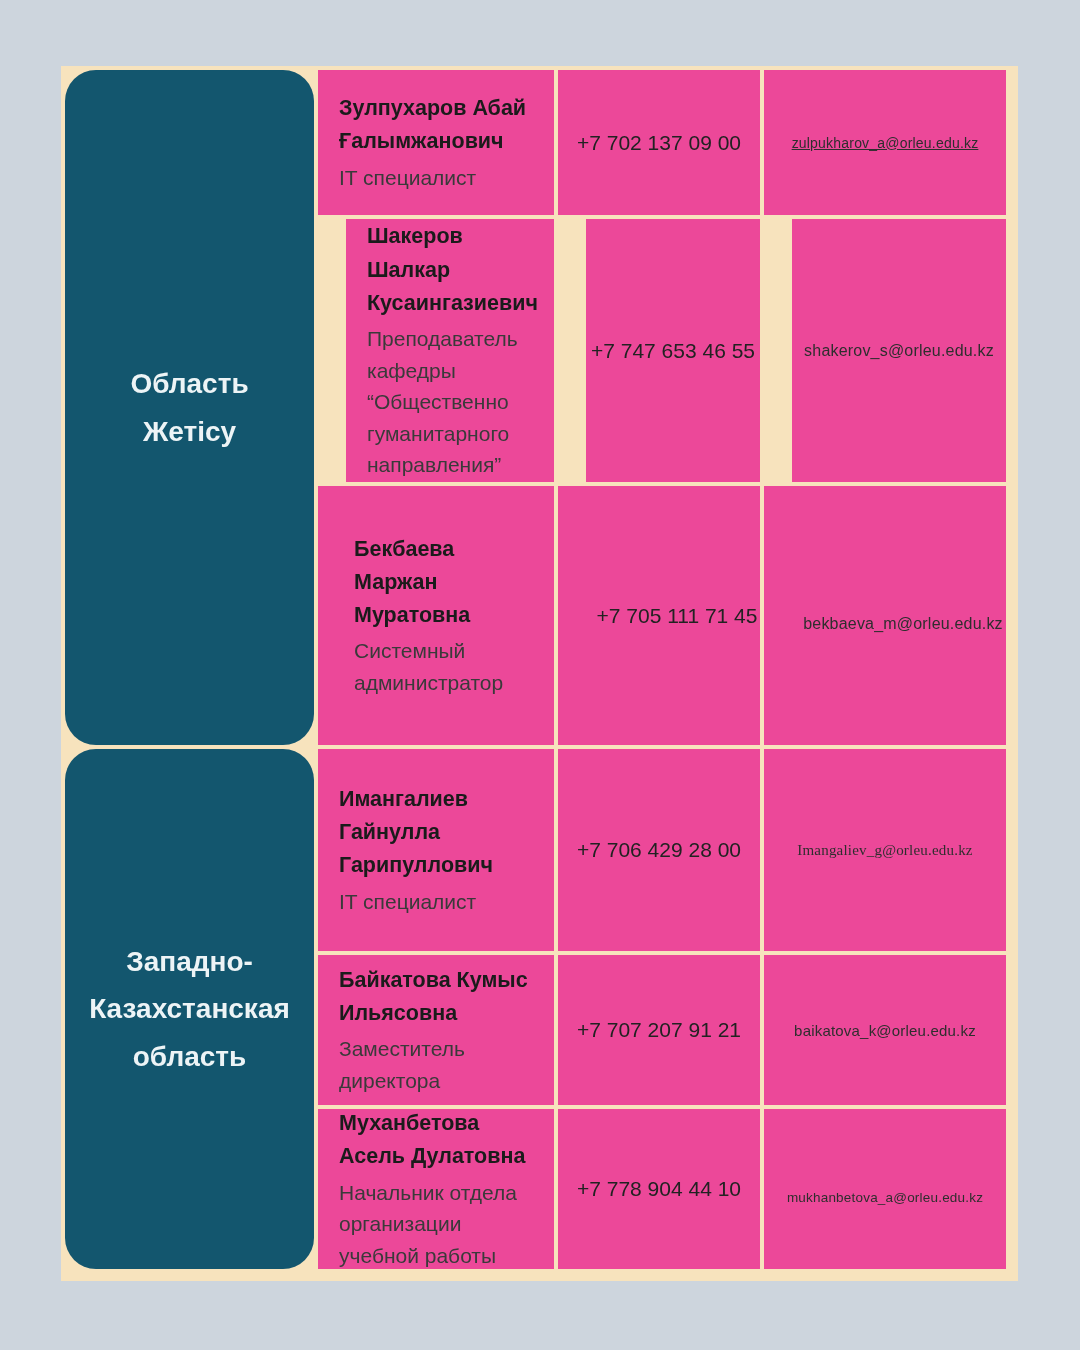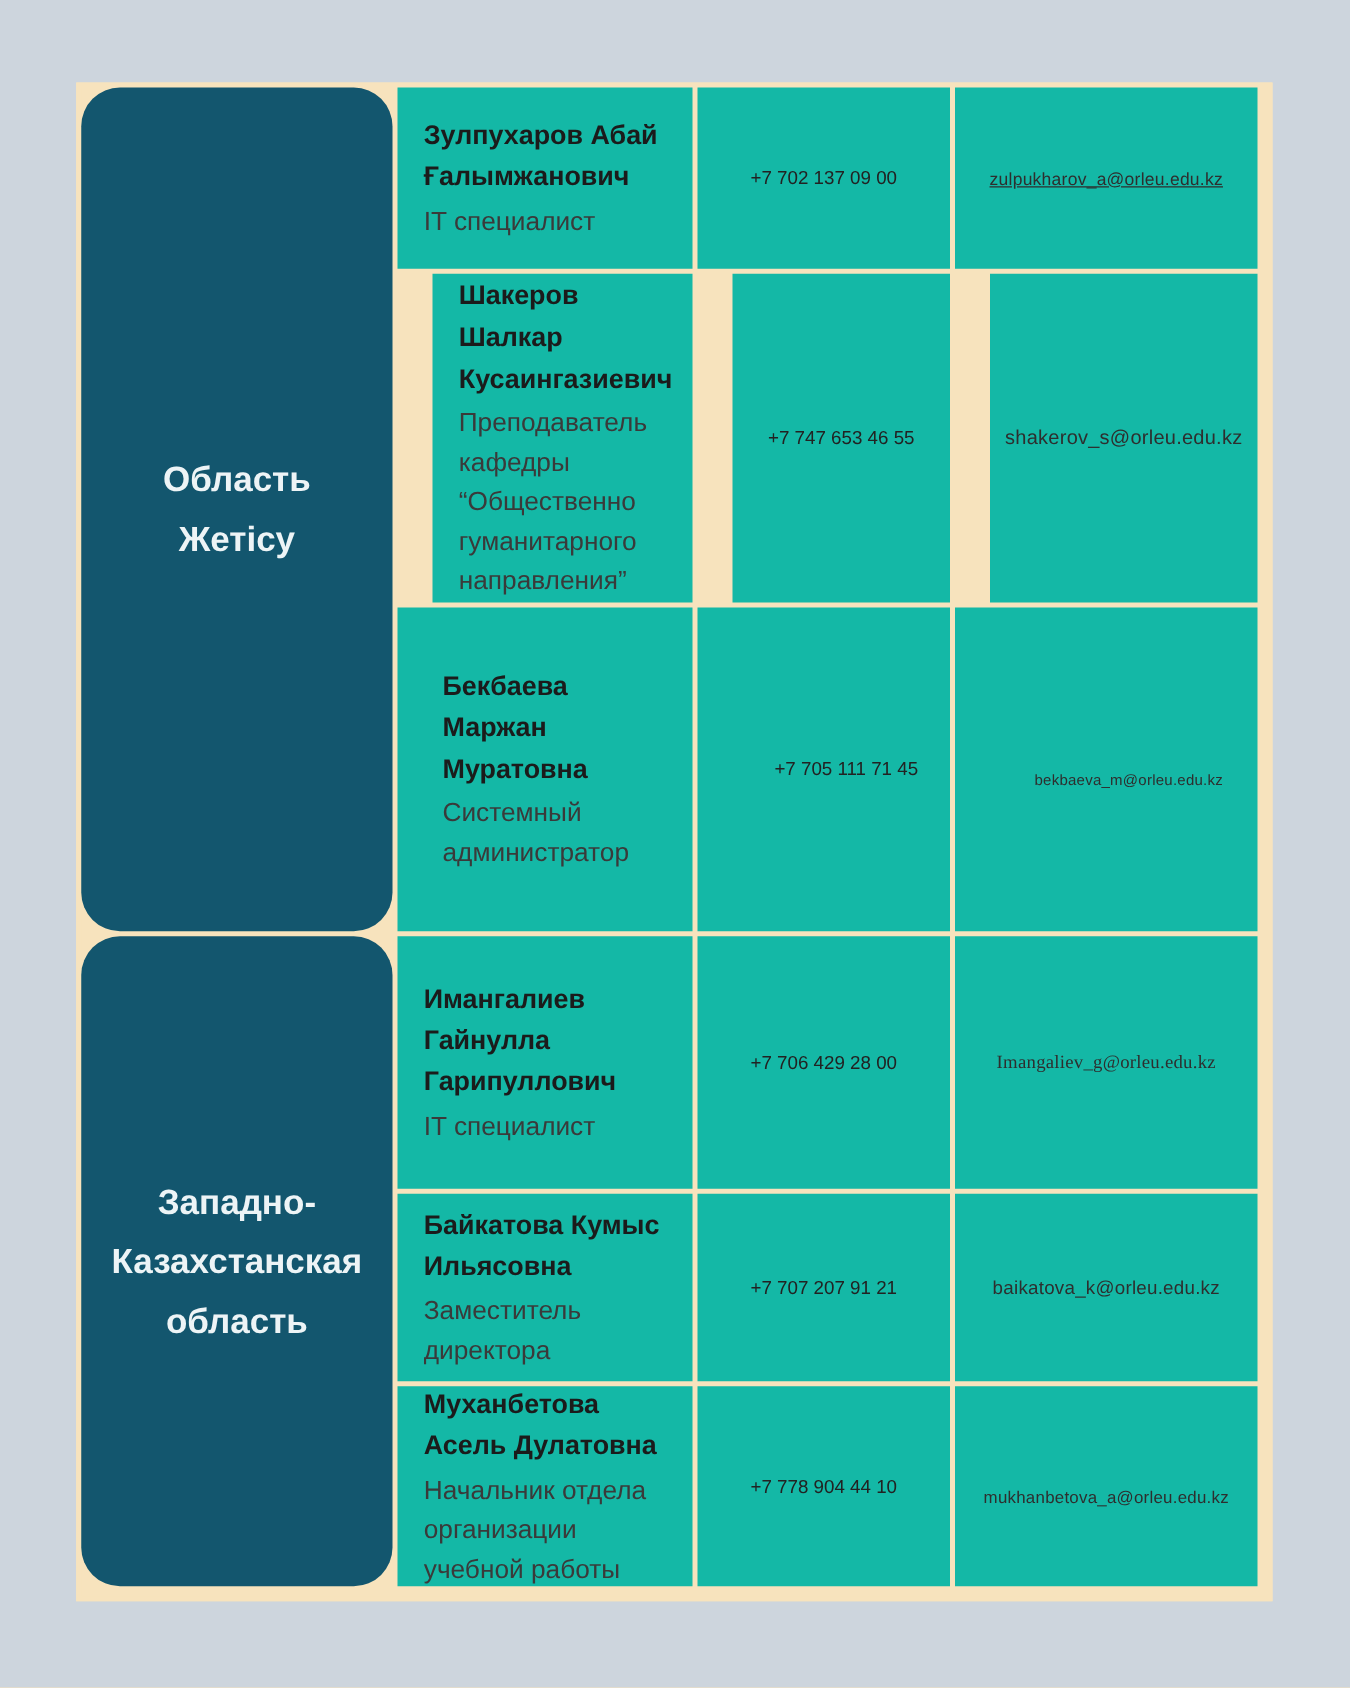--- a/index.html
+++ b/index.html
@@ -22,21 +22,21 @@
     height: 1215px;
     box-sizing: border-box;
     border: 4px solid #F7E3BD;
     background: #F7E3BD;
     display: grid;
     grid-template-columns: 249px 236px 202px 242px;
     grid-template-rows: 145px 263px 259px 202px 150px 160px;
     gap: 4px;
   }
   .cell {
-    background: #14b8a6;
+    background: #ec4899;
     display: flex;
     flex-direction: column;
     justify-content: center;
     box-sizing: border-box;
     overflow: hidden;
   }
   .region-cell {
     background: #13566E;
     grid-column: 1;
     align-items: center;
@@ -70,32 +70,32 @@
     white-space: pre-line;
   }
   .contact-title {
     font-size: 21px;
     color: #3A3A3A;
     line-height: 1.5;
     margin-top: 3px;
     white-space: pre-line;
   }
   .contact-phone {
-    font-size: 15px;
+    font-size: 21px;
     color: #222222;
     white-space: nowrap;
   }
   .contact-email {
     color: #2E2E2E;
     letter-spacing: 0.2px;
     white-space: nowrap;
   }
   .email-1 { font-size: 14px; text-decoration: underline; }
   .email-2 { font-size: 16px; }
-  .email-3 { font-size: 12px; margin-top: 17px; }
+  .email-3 { font-size: 16px; margin-top: 17px; }
   .email-4 { font-size: 15px; font-family: Liberation Serif, serif; }
   .email-5 { font-size: 15px; }
   .email-6 { font-size: 13.5px; margin-top: 16px; }
 </style>
 </head>
 <body>
 
 <div class="contact-table">
 
   <div class="cell region-cell region-1">

